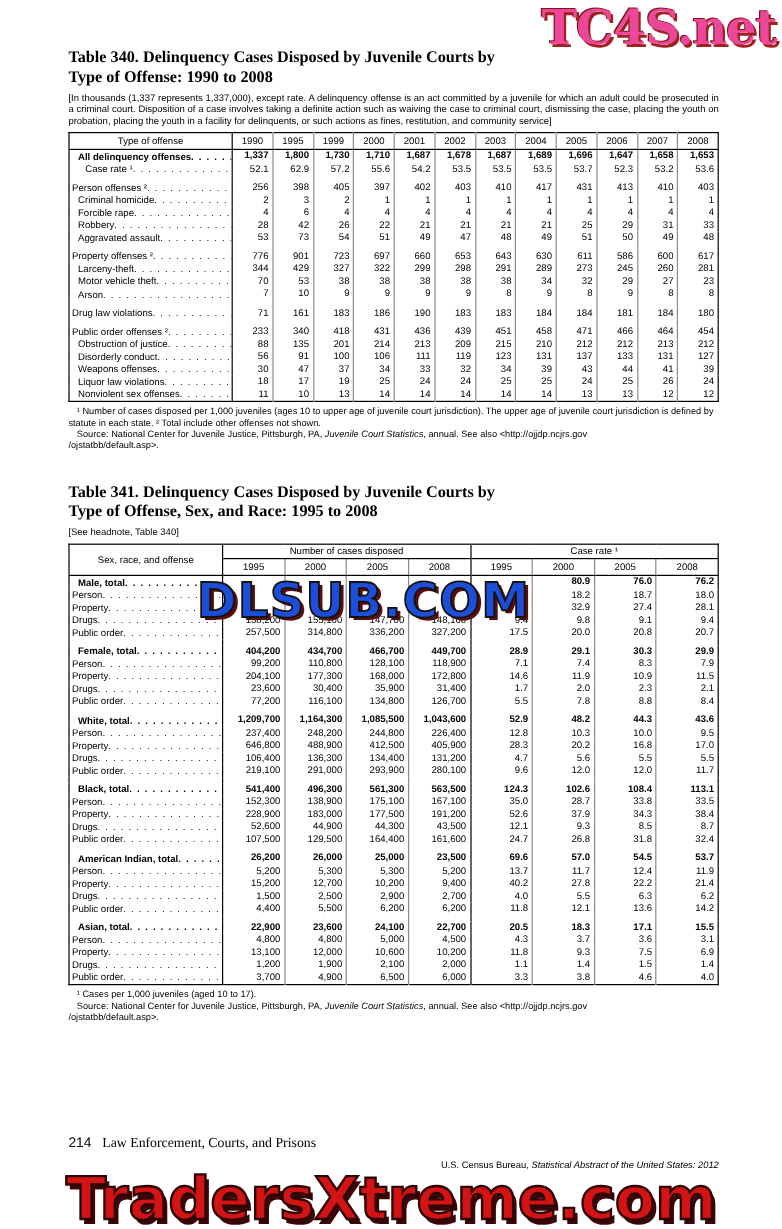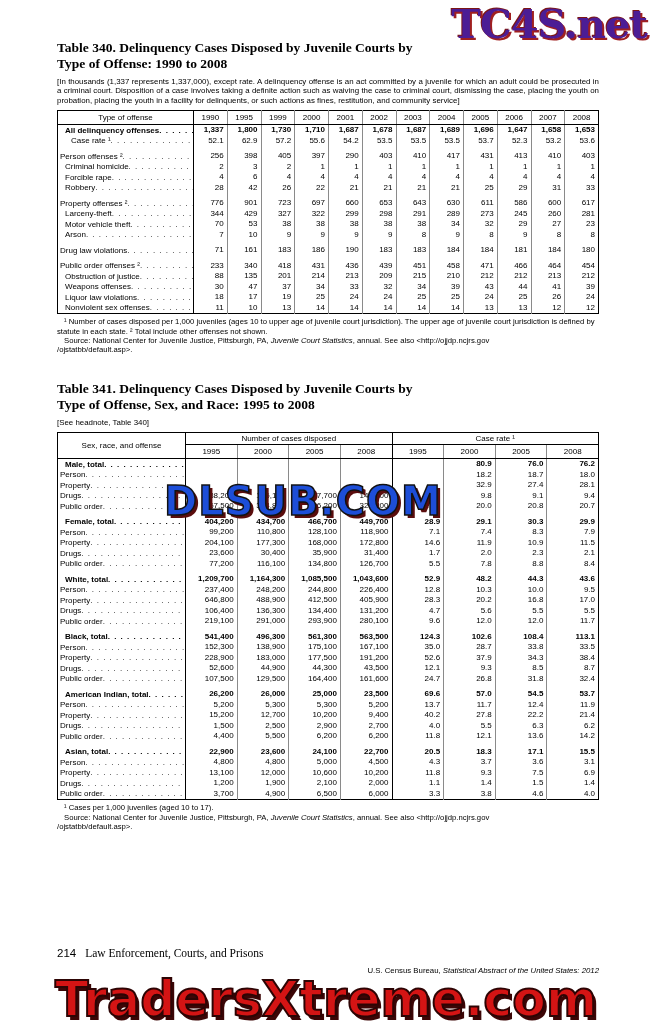--- a/index.html
+++ b/index.html
@@ -31,21 +31,21 @@
   .ind0{padding-left:2px;}
   .ind1{padding-left:7px;}
   .ind2{padding-left:13px;}
   .fn{margin-top:3px;font-size:7.7px;line-height:1.22;}
   .fn p{white-space:pre-line;text-indent:7px;}
   .it{font-style:italic;}
   .page-footer{position:absolute;left:57px;top:947px;font-size:11.5px;}
   .pg-title{margin-left:9px;font-family:Liberation Serif, serif;}
   .credit{position:absolute;right:53px;top:966px;font-size:7.8px;}
   .wm{position:absolute;font-weight:bold;white-space:nowrap;pointer-events:none;}
-  .wm-top{top:0;right:5px;font-family:"DejaVu Serif",serif;font-size:40px;color:#4c1d95;
+  .wm-top{top:0;right:5px;font-family:"DejaVu Serif",serif;font-size:40px;color:#ec4899;
           text-shadow:2px 2px 0 #a02020,-1px -1px 0 #7c1616;letter-spacing:-1px;}
   .wm-mid{top:478px;left:164px;font-family:"DejaVu Sans",sans-serif;font-size:40px;color:#1d4ed8;
           -webkit-text-stroke:1.5px #121212;text-shadow:3px 3px 0 #5a0d0d;letter-spacing:1px;}
   .wm-bottom{top:971px;left:50%;transform:translateX(-50%);font-family:"DejaVu Sans",sans-serif;font-size:49px;color:#d41414;
           -webkit-text-stroke:2px #2d0404;text-shadow:3px 4px 0 #3c0606;}
 </style>
 </head>
 <body>
 
 <div class="content">
@@ -132,21 +132,21 @@
           <td class="stub ind0">
             <span class="sf">
               <span class="lbl">Person offenses ²</span>
               <span class="dots"></span>
             </span>
           </td>
           <td class="num">256</td>
           <td class="num">398</td>
           <td class="num">405</td>
           <td class="num">397</td>
-          <td class="num">290</td>
+          <td class="num">402</td>
           <td class="num">403</td>
           <td class="num">410</td>
           <td class="num">417</td>
           <td class="num">431</td>
           <td class="num">413</td>
           <td class="num">410</td>
           <td class="num">403</td>
         </tr>
         <tr>
           <td class="stub ind1">
@@ -201,20 +201,40 @@
           <td class="num">22</td>
           <td class="num">21</td>
           <td class="num">21</td>
           <td class="num">21</td>
           <td class="num">21</td>
           <td class="num">25</td>
           <td class="num">29</td>
           <td class="num">31</td>
           <td class="num">33</td>
         </tr>
+        <tr>
+          <td class="stub ind1">
+            <span class="sf">
+              <span class="lbl">Aggravated assault</span>
+              <span class="dots"></span>
+            </span>
+          </td>
+          <td class="num">53</td>
+          <td class="num">73</td>
+          <td class="num">54</td>
+          <td class="num">51</td>
+          <td class="num">49</td>
+          <td class="num">47</td>
+          <td class="num">48</td>
+          <td class="num">49</td>
+          <td class="num">51</td>
+          <td class="num">50</td>
+          <td class="num">49</td>
+          <td class="num">48</td>
+        </tr>
         <tr class="gap">
           <td class="stub"></td>
           <td class="num"></td>
           <td class="num"></td>
           <td class="num"></td>
           <td class="num"></td>
           <td class="num"></td>
           <td class="num"></td>
           <td class="num"></td>
           <td class="num"></td>
@@ -385,20 +405,40 @@
           <td class="num">201</td>
           <td class="num">214</td>
           <td class="num">213</td>
           <td class="num">209</td>
           <td class="num">215</td>
           <td class="num">210</td>
           <td class="num">212</td>
           <td class="num">212</td>
           <td class="num">213</td>
           <td class="num">212</td>
+        </tr>
+        <tr>
+          <td class="stub ind1">
+            <span class="sf">
+              <span class="lbl">Disorderly conduct</span>
+              <span class="dots"></span>
+            </span>
+          </td>
+          <td class="num">56</td>
+          <td class="num">91</td>
+          <td class="num">100</td>
+          <td class="num">106</td>
+          <td class="num">111</td>
+          <td class="num">119</td>
+          <td class="num">123</td>
+          <td class="num">131</td>
+          <td class="num">137</td>
+          <td class="num">133</td>
+          <td class="num">131</td>
+          <td class="num">127</td>
         </tr>
         <tr>
           <td class="stub ind1">
             <span class="sf">
               <span class="lbl">Weapons offenses</span>
               <span class="dots"></span>
             </span>
           </td>
           <td class="num">30</td>
           <td class="num">47</td>

